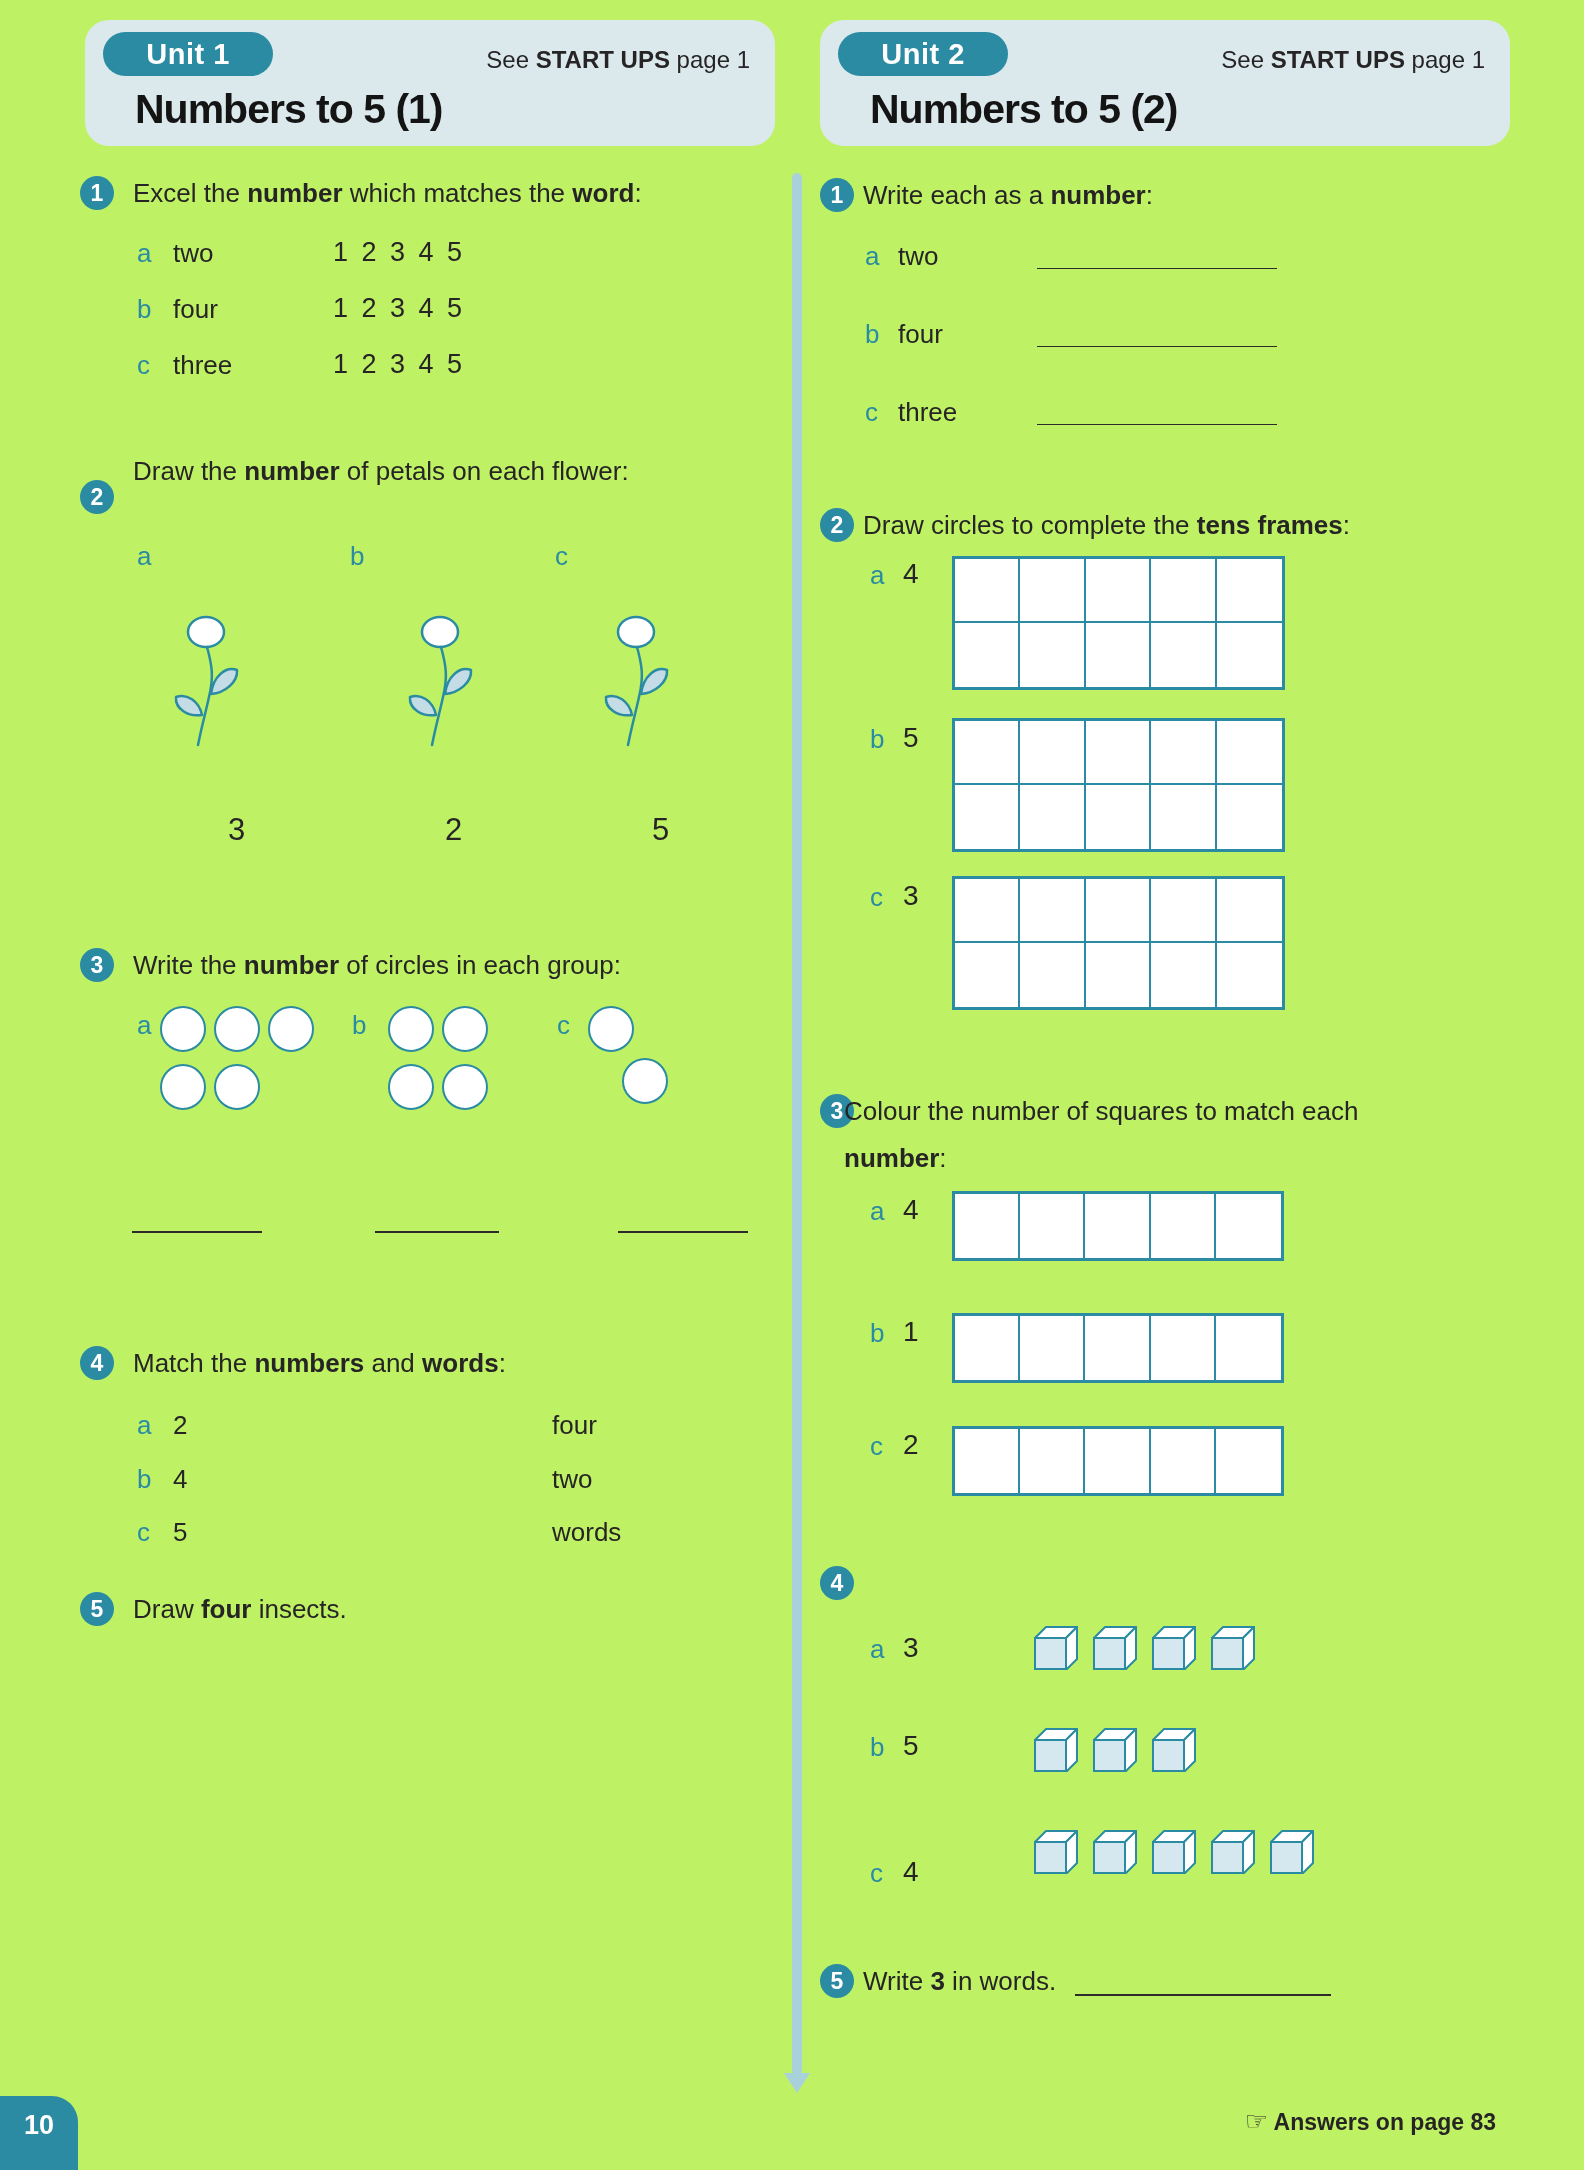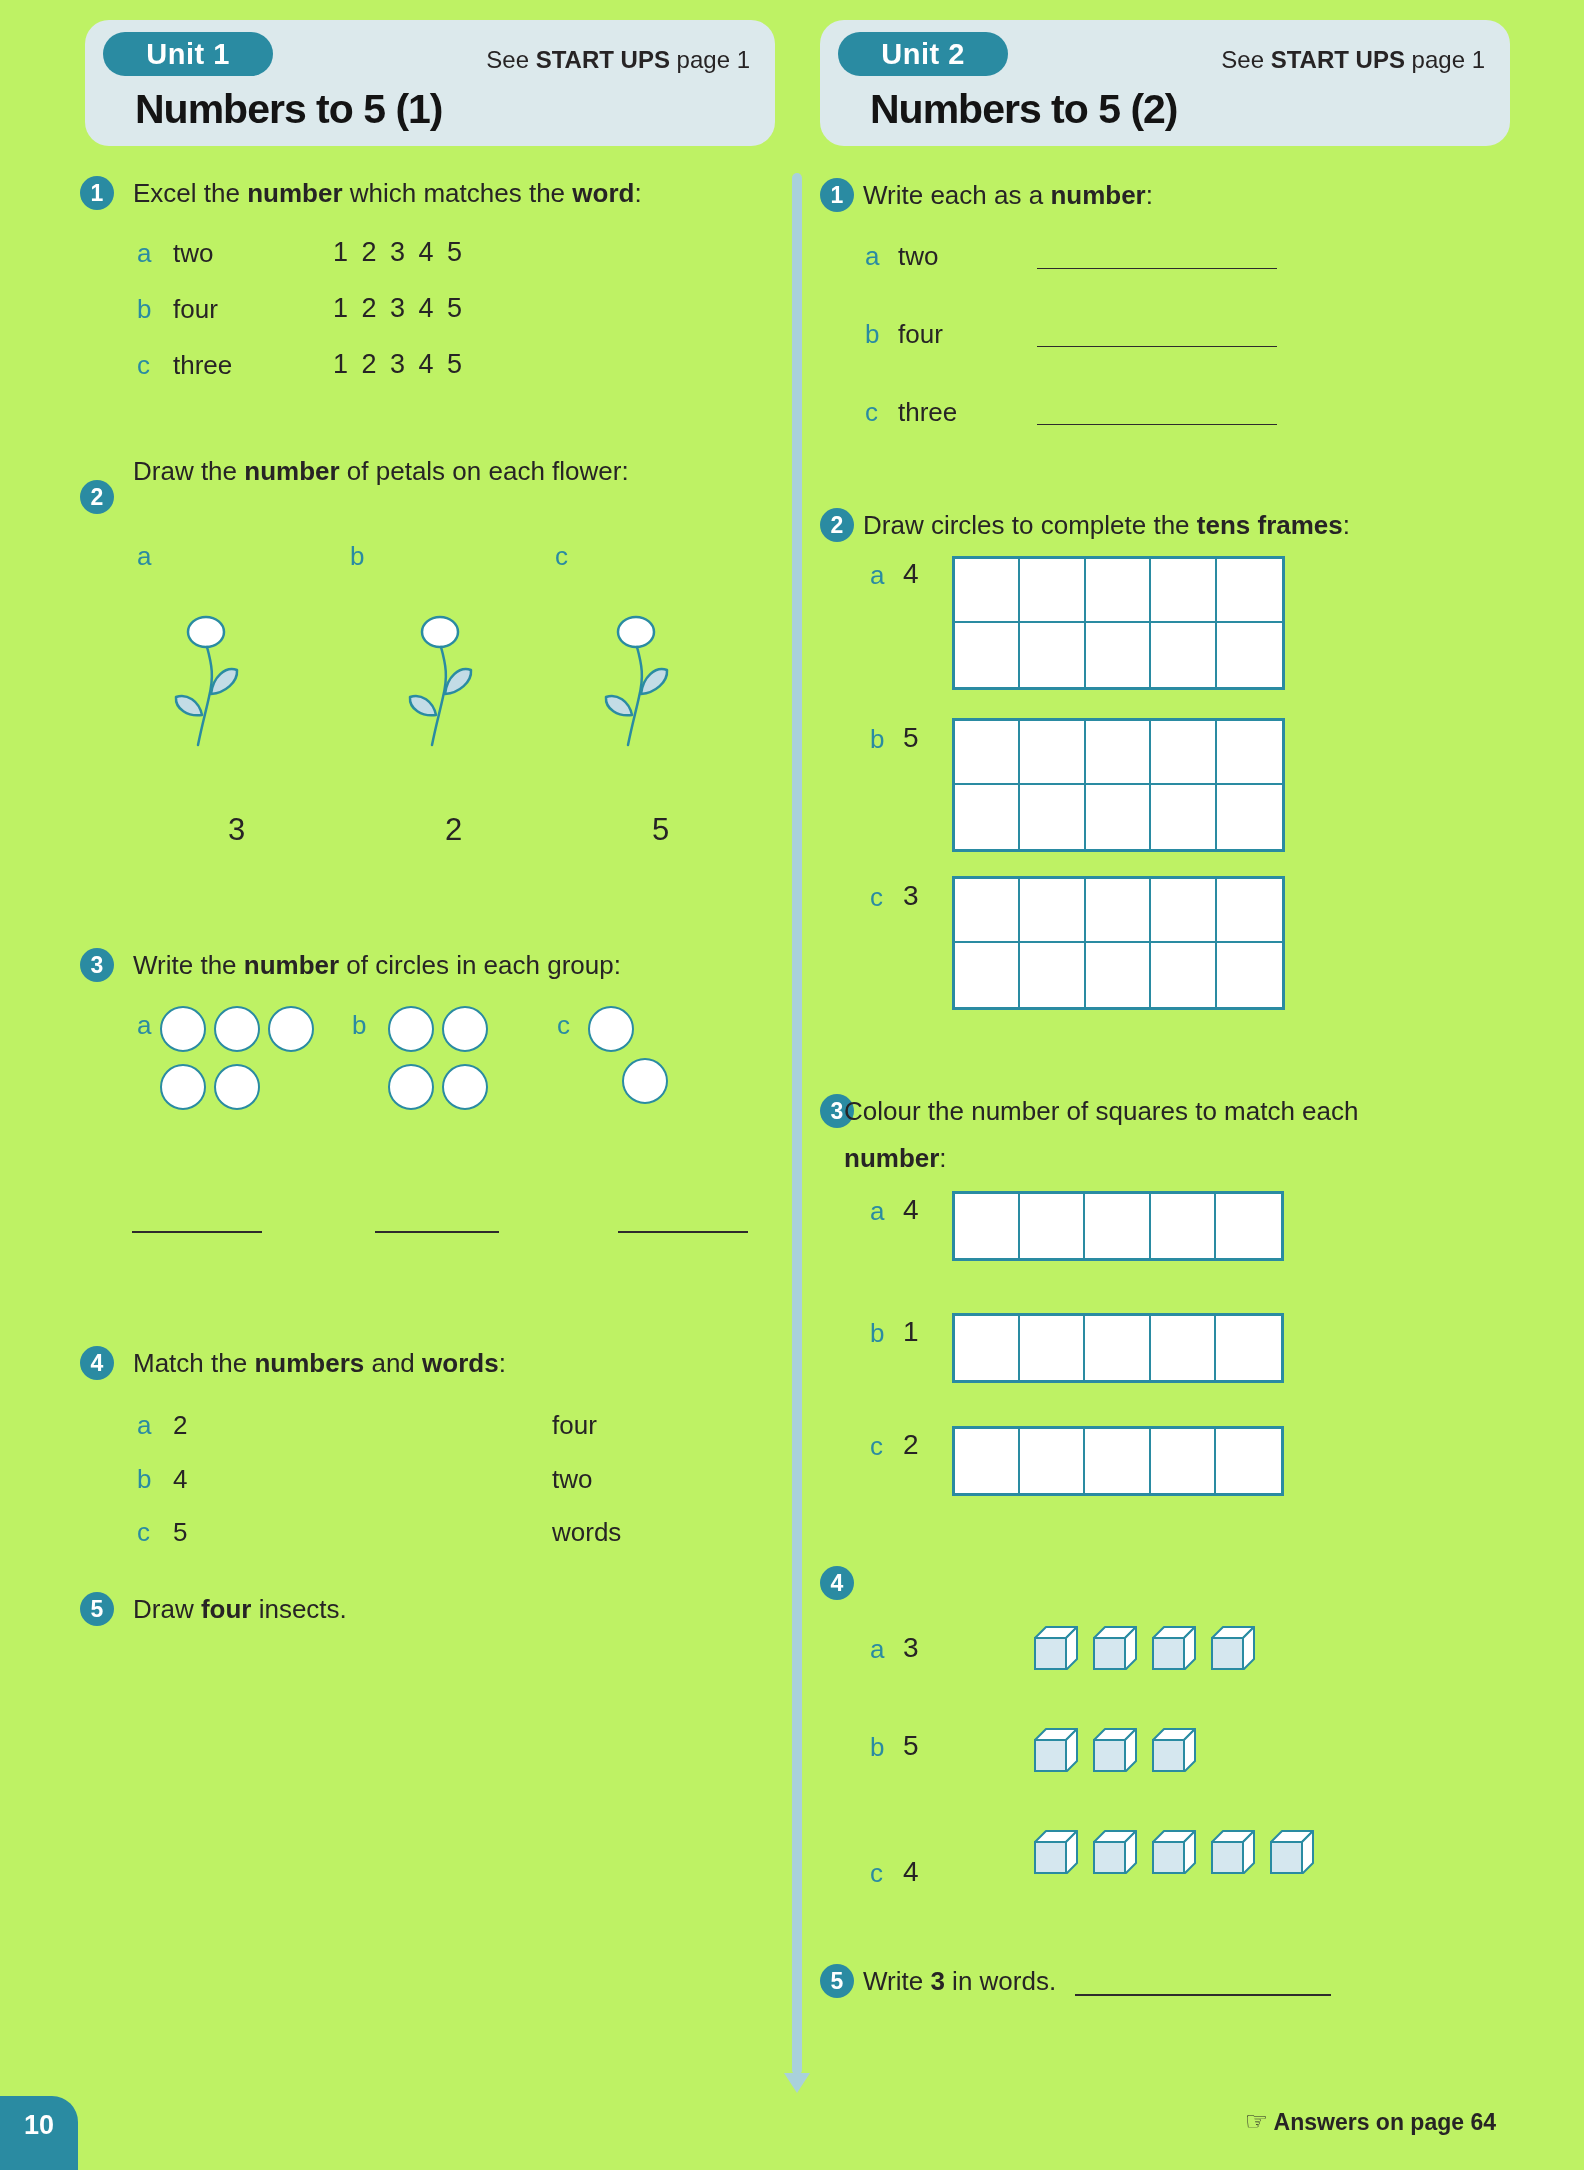--- a/index.html
+++ b/index.html
@@ -308,15 +308,15 @@
       <polygon points="3,14 14,3 45,3 34,14" fill="#fff" stroke="#2a8ba2" stroke-width="2" stroke-linejoin="round"></polygon>
       <polygon points="34,14 45,3 45,35 34,46" fill="#fff" stroke="#2a8ba2" stroke-width="2" stroke-linejoin="round"></polygon>
       <rect x="3" y="14" width="31" height="31" fill="#d5e7ef" stroke="#2a8ba2" stroke-width="2"></rect>
     </svg>
 
   <div class="abs badge" style="left:820px; top:1964px;">5</div>
   <div class="abs prompt" style="left:863px; top:1958px;"><span>Write </span><b>3</b><span> in words.</span></div>
   <div class="abs wline" style="left:1075px; top:1966px; width:256px; height:28px;"></div>
 
   <div class="abs pagetab" style="left:0; top:2096px; width:78px; height:74px;"><span>10</span></div>
-  <div class="abs footer-right" style="right:88px; top:2106px;"><span class="hand">☞</span> <span>Answers on page 64</span></div>
+  <div class="abs footer-right" style="right:88px; top:2106px;"><span class="hand">☞</span> <span>Answers on page 83</span></div>
 
 </div>
 
 </body></html>

